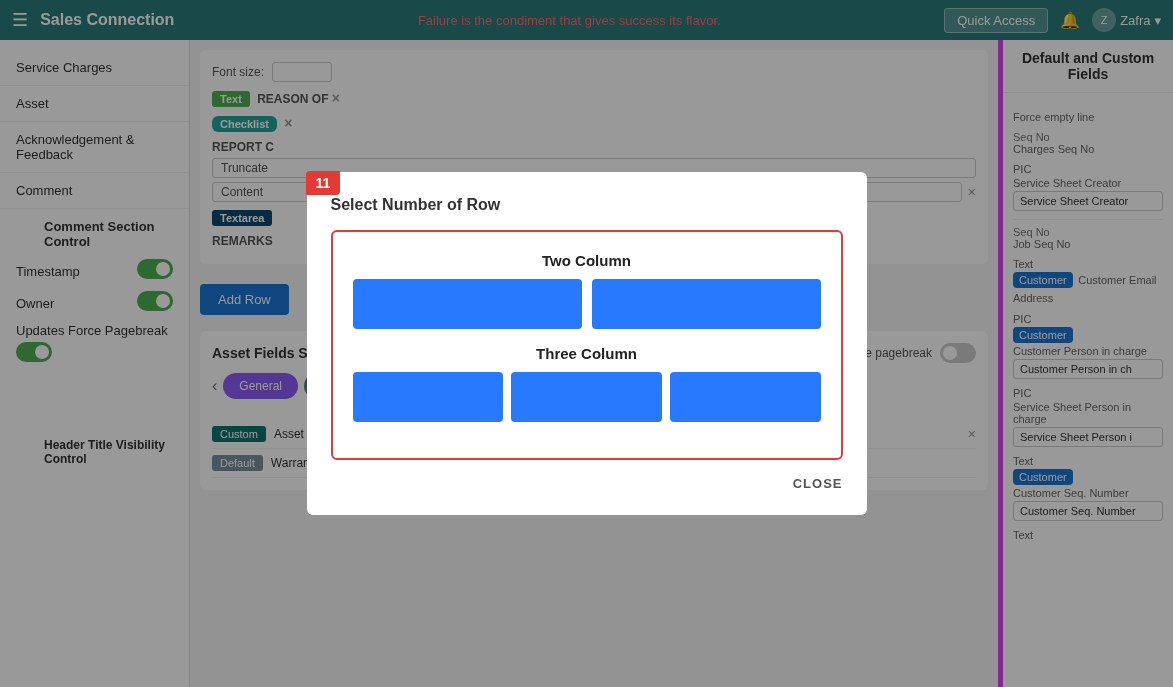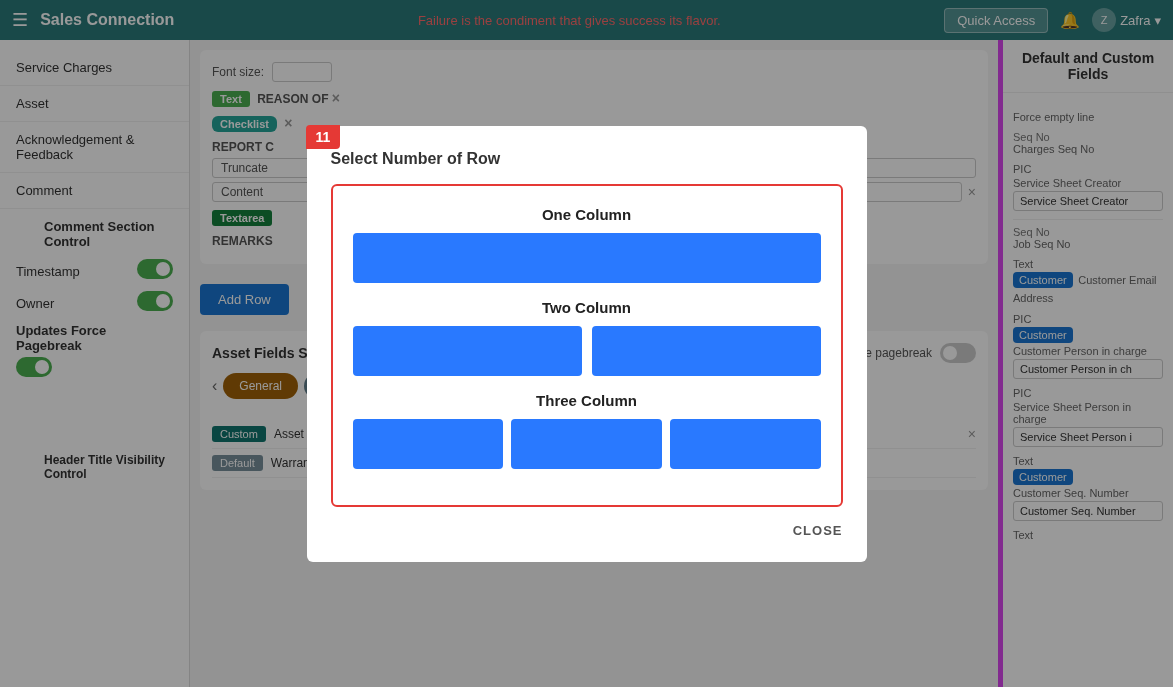--- a/index.html
+++ b/index.html
@@ -39,21 +39,21 @@
     .toggle {
       width: 36px; height: 20px; border-radius: 10px; background: #4CAF50;
       position: relative; cursor: pointer; flex-shrink: 0;
     }
     .toggle::after {
       content: ''; position: absolute; right: 3px; top: 3px;
       width: 14px; height: 14px; border-radius: 50%; background: white;
     }
     .sidebar-section-label { font-weight: 600; font-size: 13px; color: #333; padding: 10px 16px 4px; margin-left: 28px; }
     .updates-section { padding: 6px 16px 6px; }
-    .updates-label { font-size: 13px; color: #333; font-weight: 700; margin-bottom: 4px; }
+    .updates-label { font-size: 13px; color: #333; font-weight: 400; margin-bottom: 4px; }
 
     
     .center-content {
       flex: 1; background: #f5f5f5; overflow-y: auto; padding: 10px; position: relative;
     }
 
     
     .right-sidebar {
       width: 175px; background: white; border-left: 5px solid #d946ef;
       overflow-y: auto; flex-shrink: 0;
@@ -76,41 +76,41 @@
     .center-card { background: white; border-radius: 6px; margin-bottom: 12px; padding: 12px; }
     .font-size-row { display: flex; align-items: center; gap: 8px; margin-bottom: 8px; }
     .font-size-label { color: #555; font-size: 12px; }
     .font-size-input { border: 1px solid #ccc; border-radius: 3px; padding: 2px 6px; width: 60px; font-size: 12px; }
     .section-label-row { font-weight: 600; font-size: 12px; color: #555; margin: 8px 0 4px; }
     .tag-green { background: #4CAF50; color: white; padding: 2px 8px; border-radius: 3px; font-size: 11px; display: inline-block; margin-right: 4px; }
     .tag-teal { background: #26a69a; color: white; padding: 2px 8px; border-radius: 6px; font-size: 11px; display: inline-block; margin-right: 4px; }
     .content-row { display: flex; align-items: center; gap: 6px; margin: 4px 0; }
     .content-input { border: 1px solid #ccc; border-radius: 3px; padding: 2px 8px; font-size: 12px; color: #555; flex: 1; }
     .close-x { color: #999; cursor: pointer; font-size: 14px; margin-left: auto; }
-    .textarea-tag { background: #15803d; color: white; padding: 2px 8px; border-radius: 3px; font-size: 11px; display: inline-block; margin-right: 4px; }
+    .textarea-tag { background: #0c4a6e; color: white; padding: 2px 8px; border-radius: 3px; font-size: 11px; display: inline-block; margin-right: 4px; }
     .remarks-label { font-weight: 600; font-size: 12px; color: #555; margin: 8px 0 4px; }
 
     
     .add-row-btn {
       background: #1976d2; color: white; border: none; border-radius: 4px;
       padding: 8px 18px; cursor: pointer; font-size: 13px; margin: 8px 0;
     }
 
     
     .asset-section-card { background: white; border-radius: 6px; padding: 12px; }
     .asset-section-header { display: flex; align-items: center; justify-content: space-between; margin-bottom: 10px; }
     .asset-section-title { font-weight: 600; font-size: 14px; color: #333; }
     .force-pagebreak { display: flex; align-items: center; gap: 8px; font-size: 12px; color: #555; }
     .toggle-gray { width: 36px; height: 20px; border-radius: 10px; background: #ccc; position: relative; cursor: pointer; }
     .toggle-gray::after { content: ''; position: absolute; left: 3px; top: 3px; width: 14px; height: 14px; border-radius: 50%; background: white; }
 
     
     .tabs-row { display: flex; align-items: center; gap: 6px; margin-bottom: 10px; }
     .tab-btn { padding: 6px 16px; border-radius: 20px; border: none; cursor: pointer; font-size: 12px; }
-    .tab-active { background: #a16207; color: white; }
+    .tab-active { background: #8b5cf6; color: white; }
     .tab-inactive { background: #607d8b; color: white; }
     .tab-arrow { background: none; border: none; font-size: 16px; cursor: pointer; color: #666; }
     .tab-indicator { height: 3px; background: #1976d2; width: 30px; margin: 0 auto 8px; border-radius: 2px; }
 
     
     .asset-row { display: flex; align-items: center; gap: 8px; padding: 6px 0; border-bottom: 1px solid #f0f0f0; }
     .tag-custom { background: #0f766e; color: white; padding: 2px 8px; border-radius: 3px; font-size: 11px; }
     .tag-default { background: #78909c; color: white; padding: 2px 8px; border-radius: 3px; font-size: 11px; }
     .asset-field-name { font-size: 12px; color: #333; flex: 1; }
 
@@ -302,28 +302,20 @@
     </div>
   </div>
 </div>
 
 <div class="modal-overlay">
   <div class="modal">
     <div class="modal-badge">11</div>
     <div class="modal-title">Select Number of Row</div>
     <div class="modal-border">
 
-      <div class="column-option">
-        <div class="column-option-title">One Column</div>
-        <div class="col-sep">
-          <div class="col-1">
-            <div class="col-bar"></div>
-          </div>
-        </div>
-      </div>
 
       <div class="column-option">
         <div class="column-option-title">Two Column</div>
         <div class="col-sep">
           <div class="col-2">
             <div class="col-bar"></div>
             <div class="col-bar"></div>
           </div>
         </div>
       </div>

